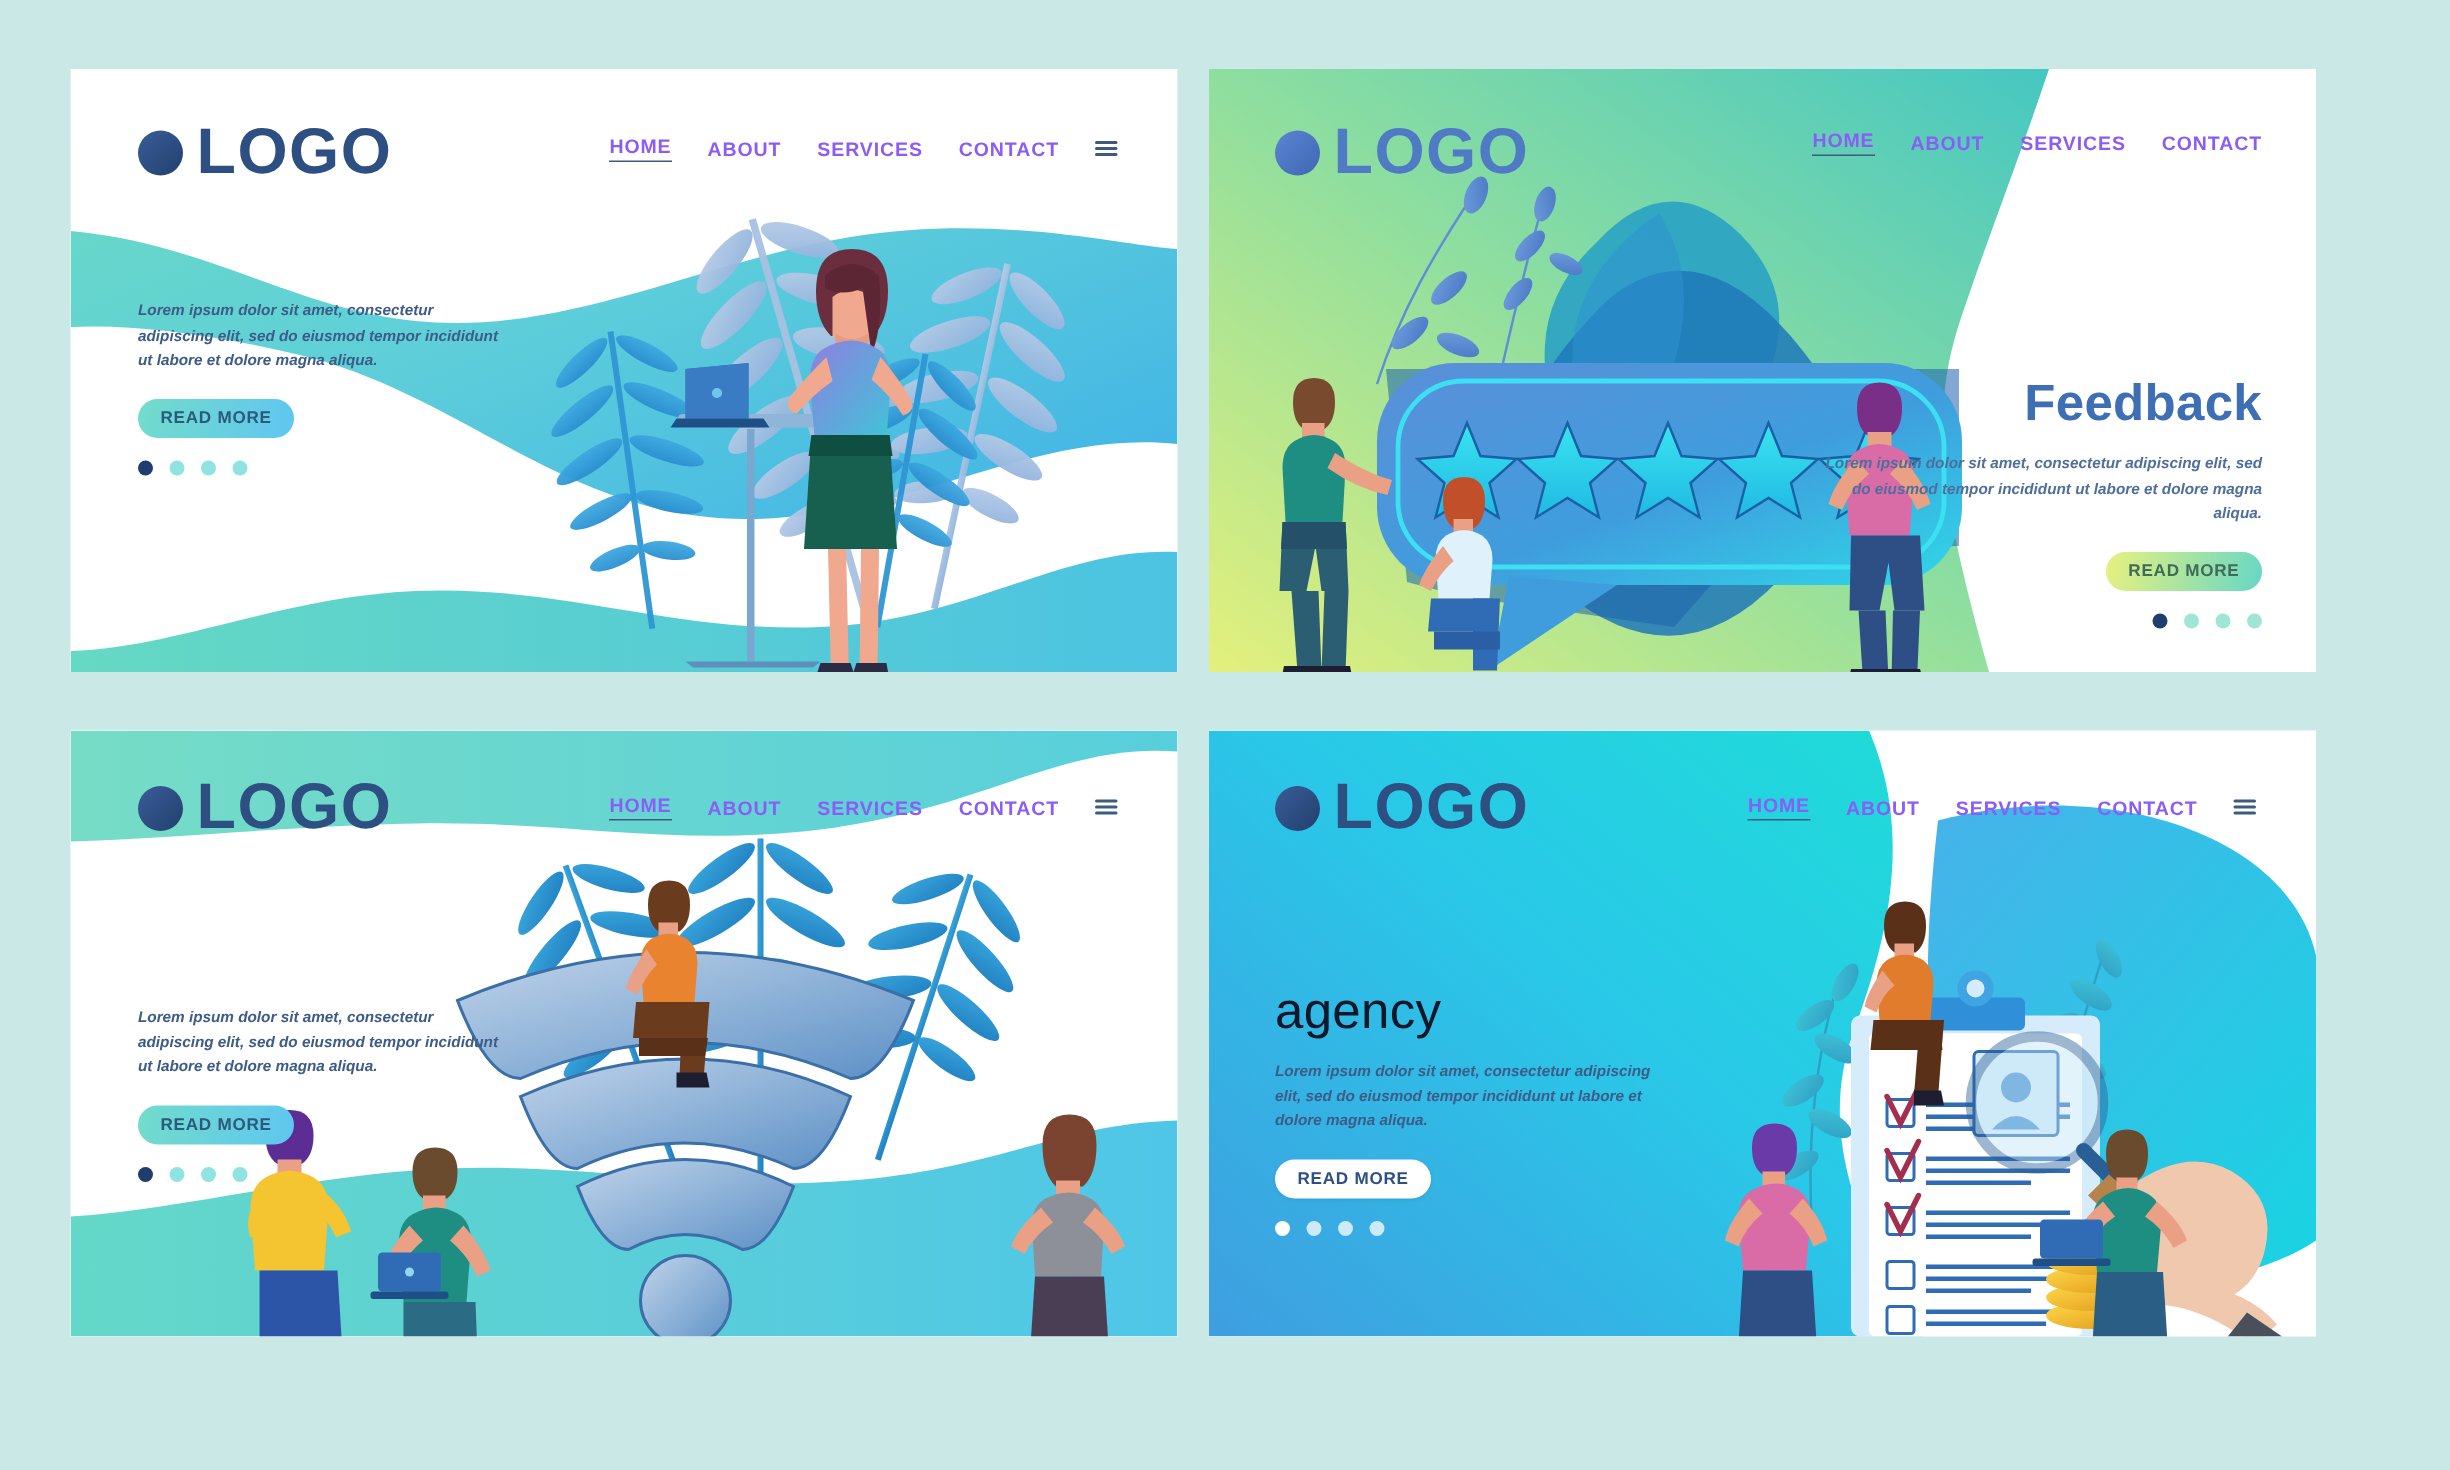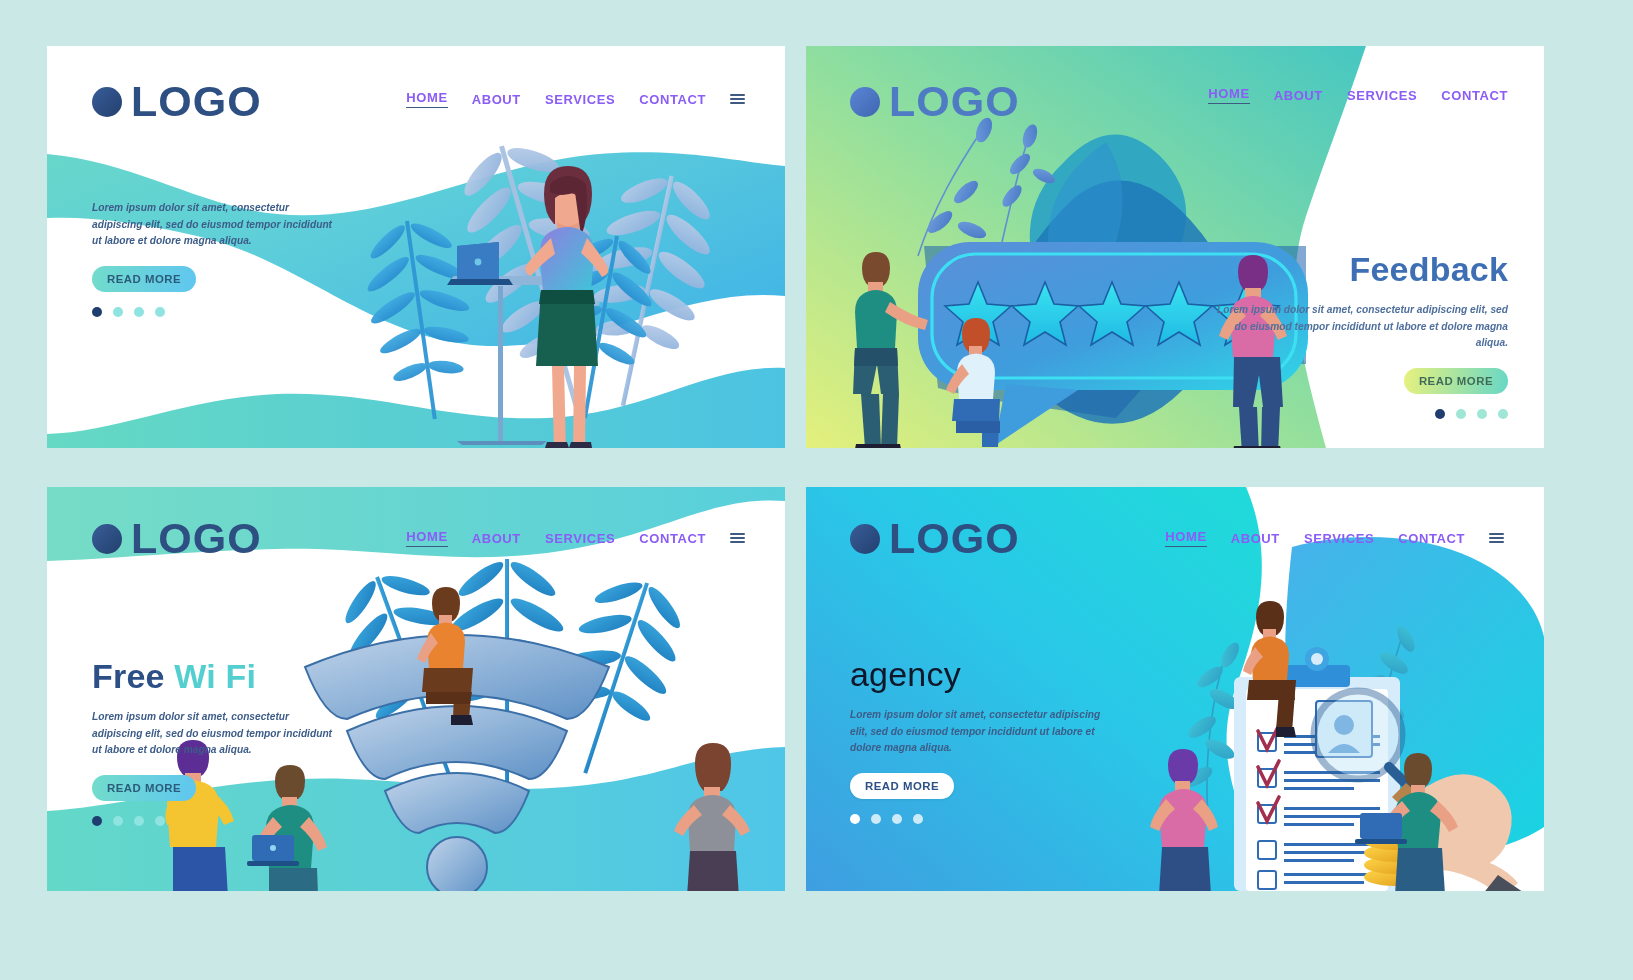--- a/index.html
+++ b/index.html
@@ -517,24 +517,20 @@
       <a href="#">SERVICES</a>
       <a href="#">CONTACT</a>
       <span class="burger">
           <i></i>
           <i></i>
           <i></i>
         </span>
     </div>
 
     <div class="copy" style="left:45px; top:170px; width:250px;">
-      <h1>
-        <span>Free</span>
-        <span class="accent2">Wi Fi</span>
-      </h1>
       <p>Lorem ipsum dolor sit amet, consectetur adipiscing elit, sed do eiusmod tempor incididunt ut labore et dolore magna aliqua.</p>
       <button class="btn">READ MORE</button>
       <div class="dots">
         <span class="on"></span>
         <span></span>
         <span></span>
         <span></span>
       </div>
     </div>
   </div>

